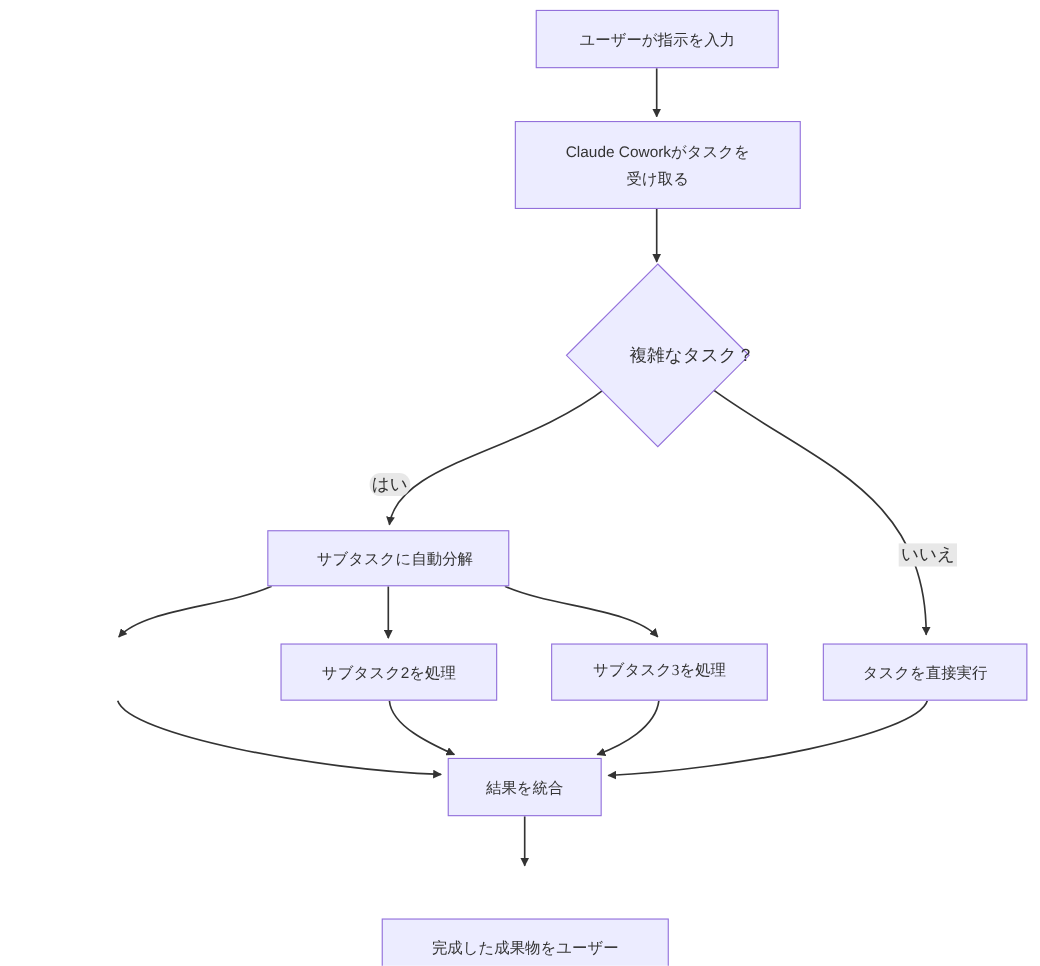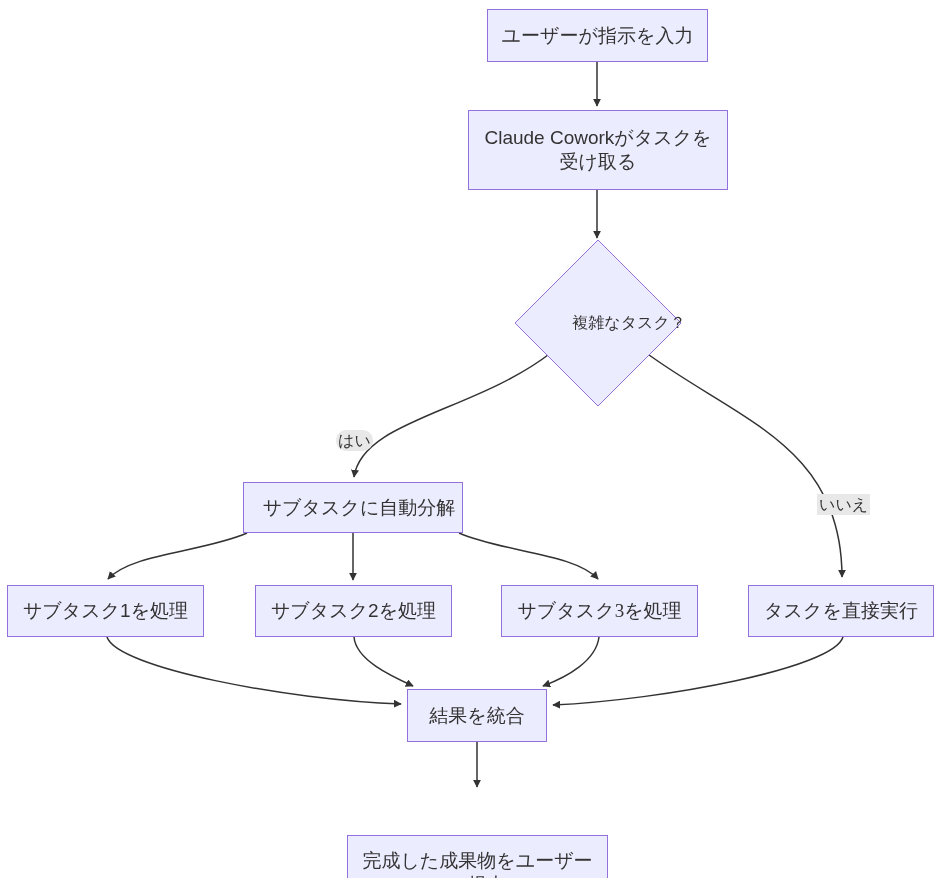--- a/index.html
+++ b/index.html
@@ -18,21 +18,21 @@
     position: absolute;
     left: 0; top: 0;
     width: 945px; height: 878px;
   }
   .node {
     position: absolute;
     box-sizing: border-box;
     background: #ECECFF;
     border: 1px solid #9370DB;
     color: #333333;
-    font-size: 19px;
+    font-size: 14px;
     line-height: 24px;
     display: flex;
     align-items: center;
     justify-content: center;
     text-align: center;
     white-space: pre-line;
   }
   .diamond-label {
     position: absolute;
     box-sizing: border-box;
@@ -98,21 +98,20 @@
 
   <div class="node" id="node-user-input">ユーザーが指示を入力</div>
 
   <div class="node" id="node-receive-task">Claude Coworkがタスクを
 受け取る</div>
 
   <div class="diamond-label" id="label-complex-check">複雑なタスク？</div>
 
   <div class="node" id="node-decompose">サブタスクに自動分解</div>
 
-  <div class="node" id="node-subtask-1">サブタスク1を処理</div>
 
   <div class="node" id="node-subtask-2">サブタスク2を処理</div>
 
   <div class="node" id="node-subtask-3">サブタスク3を処理</div>
 
   <div class="node" id="node-direct-exec">タスクを直接実行</div>
 
   <div class="node" id="node-integrate">結果を統合</div>
 
   <div class="node" id="node-deliver">完成した成果物をユーザー

